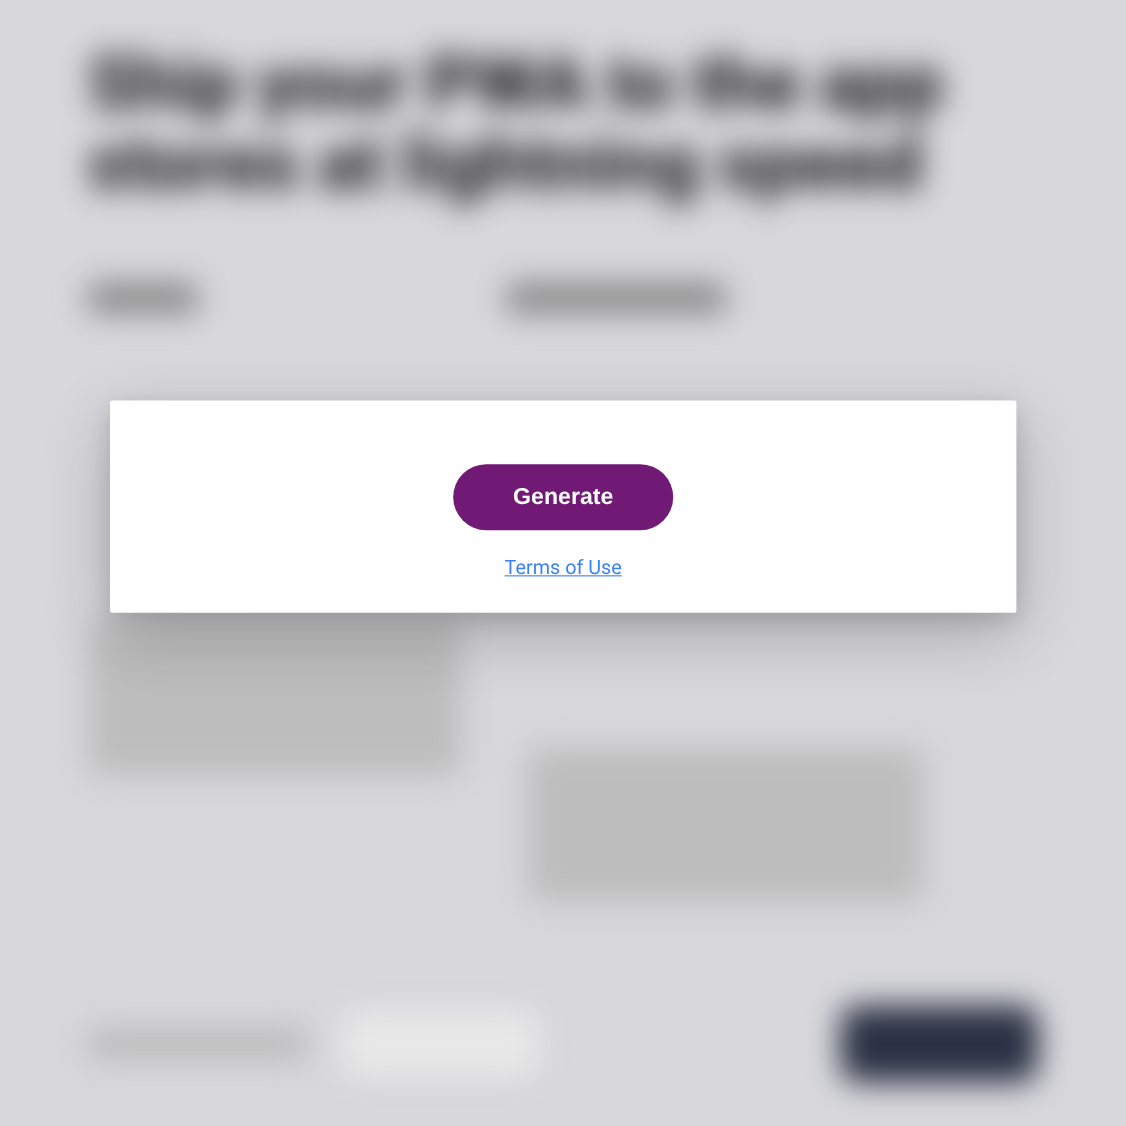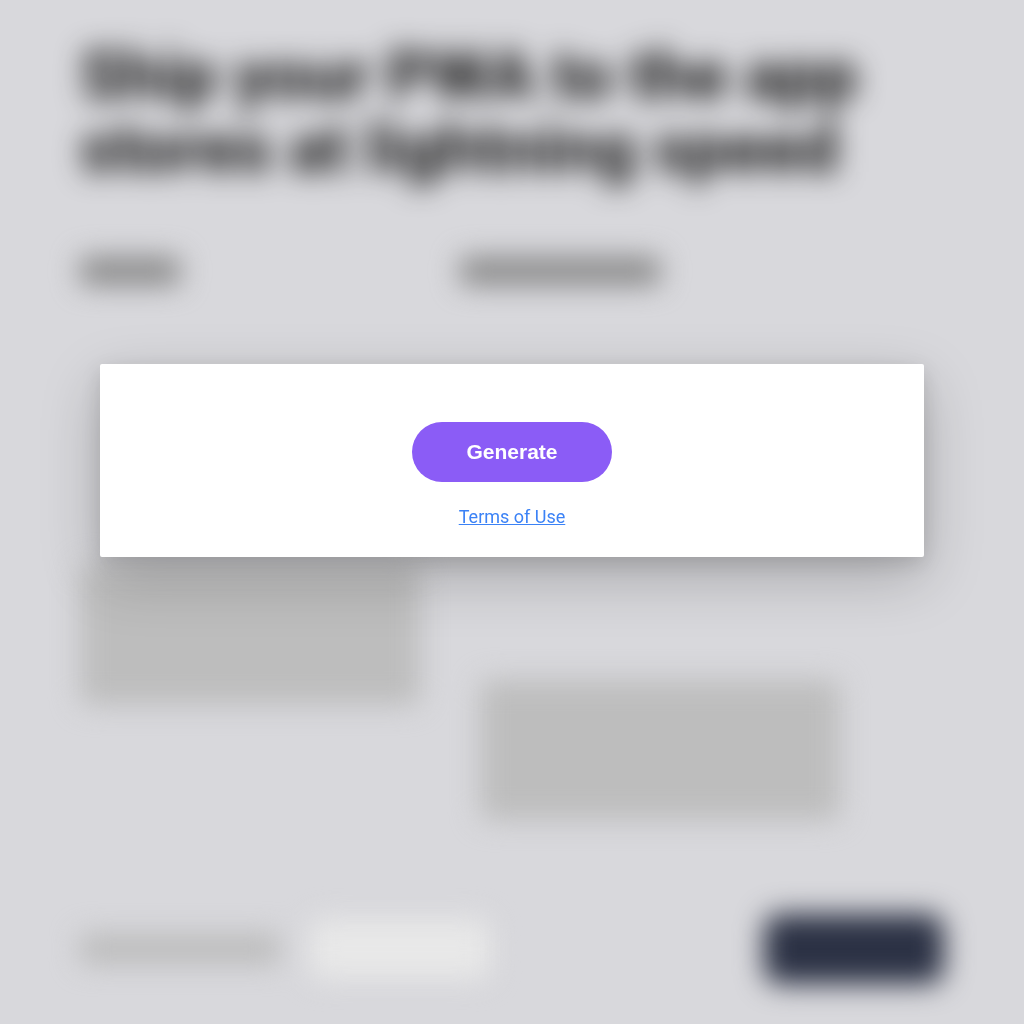--- a/index.html
+++ b/index.html
@@ -90,21 +90,21 @@
       color: #5b6270;
       margin-bottom: 96px;
     }
 
     .modal-text a {
       color: #4b5be6;
       text-decoration: underline;
     }
 
     .generate-btn {
-      background: #8b5cf6;
+      background: #701a75;
       color: #fff;
       font-size: 21px;
       font-weight: 700;
       border: none;
       border-radius: 999px;
       padding: 18px 54px;
       cursor: pointer;
       display: block;
       margin: 0 auto 24px auto;
     }

